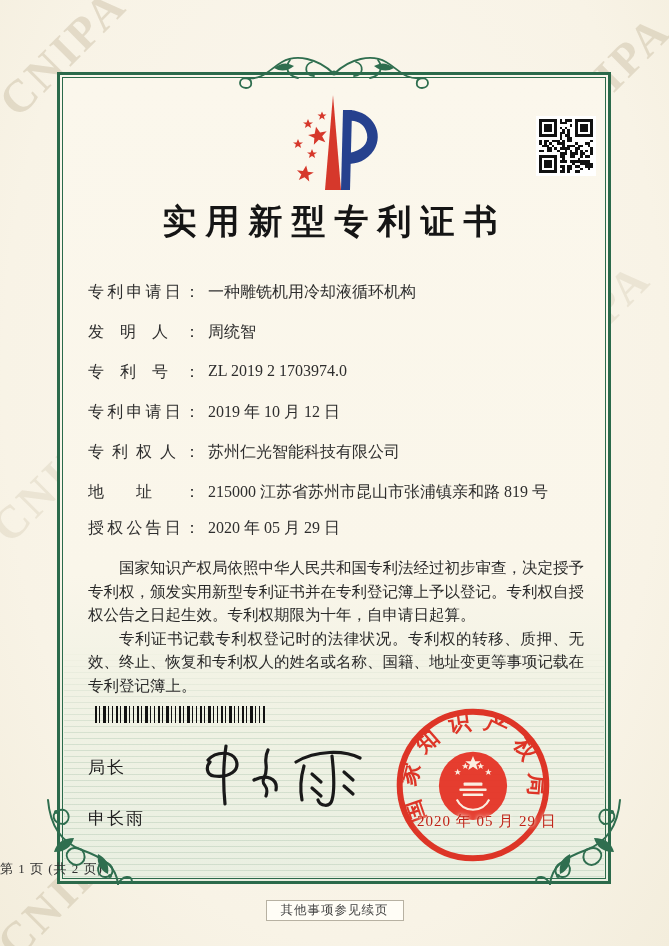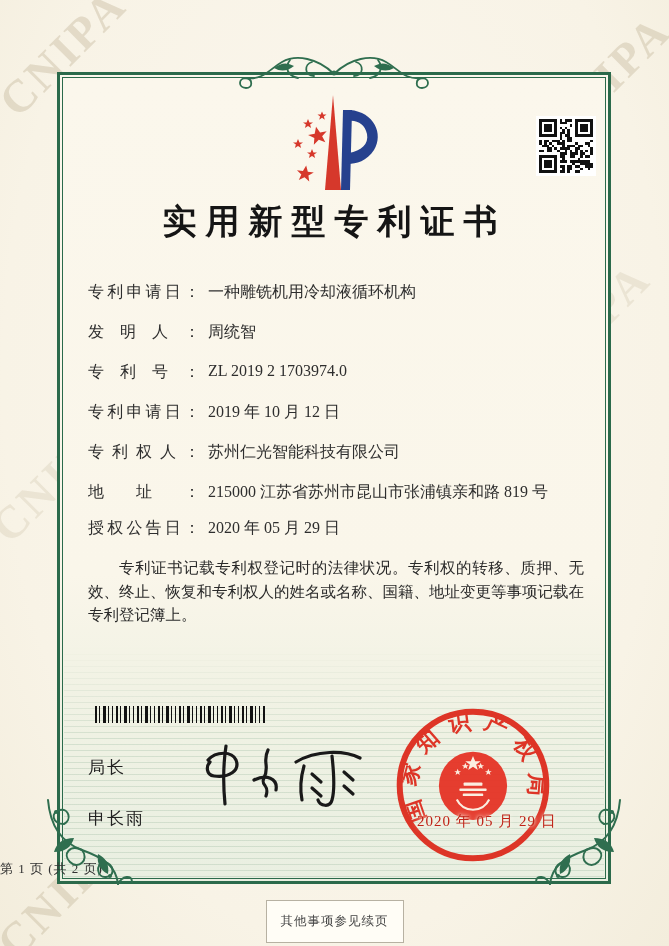--- a/index.html
+++ b/index.html
@@ -61,21 +61,21 @@
   .sig{position:absolute;left:196px;top:740px;}
   .seal{position:absolute;left:392px;top:704px;mix-blend-mode:multiply;opacity:0.95;}
   .seal-date{
     position:absolute;left:417px;top:812px;z-index:5;
     font-size:15px;color:#bf2317;letter-spacing:1px;white-space:nowrap;
     text-shadow:0 0 3px #f4f1e4,0 0 6px #f4f1e4;
   }
   .page-foot{position:absolute;left:0;width:100%;top:860px;font-size:13px;letter-spacing:1px;color:#333;}
   .note-box{
     position:absolute;left:50%;top:900px;transform:translateX(-50%);
-    border:1px solid #b7b1a2;background:#fffdf6;padding:12px 14px;
+    border:1px solid #b7b1a2;background:#fffdf6;padding:1px 14px;
     font-size:12.5px;letter-spacing:1px;color:#444;white-space:nowrap;
   }
   .orn{position:absolute;z-index:4;pointer-events:none;}
   svg text{font-family:"Liberation Serif","DejaVu Serif",serif;}
 </style>
 </head>
 <body>
 
 <div class="page">
 
@@ -328,20 +328,21 @@
       </div>
       <div class="row" style="top:482px;">
         <span class="fl">地址：</span><span class="fv">215000 江苏省苏州市昆山市张浦镇亲和路 819 号</span>
       </div>
       <div class="row" style="top:518px;">
         <span class="fl">授权公告日：</span><span class="fv">2020 年 05 月 29 日</span>
       </div>
     </div>
 
     <div class="paras">
+      <p>国家知识产权局依照中华人民共和国专利法经过初步审查，决定授予专利权，颁发实用新型专利证书并在专利登记簿上予以登记。专利权自授权公告之日起生效。专利权期限为十年，自申请日起算。</p>
       <p>专利证书记载专利权登记时的法律状况。专利权的转移、质押、无效、终止、恢复和专利权人的姓名或名称、国籍、地址变更等事项记载在专利登记簿上。</p>
     </div>
 
     <div class="barcode"></div>
 
     <div class="director">
       <div>局长</div>
       <div>申长雨</div>
     </div>
 

